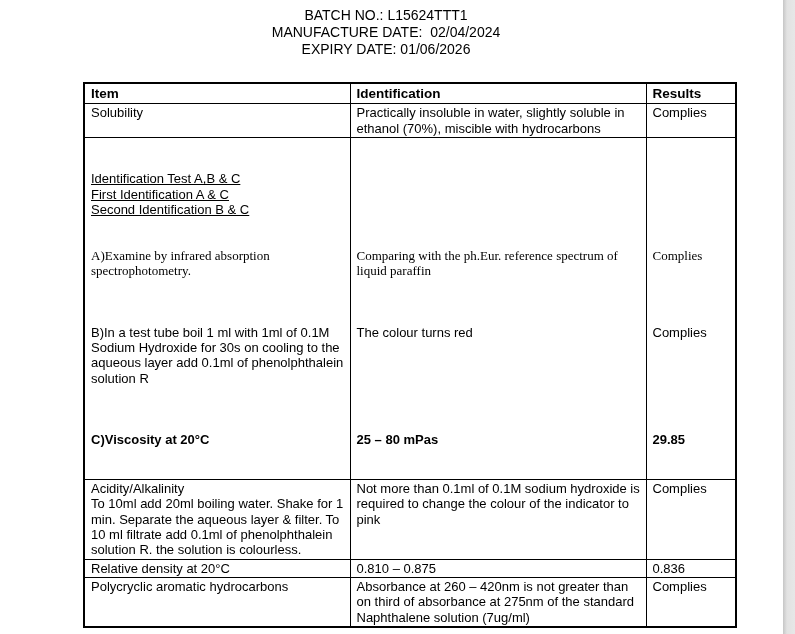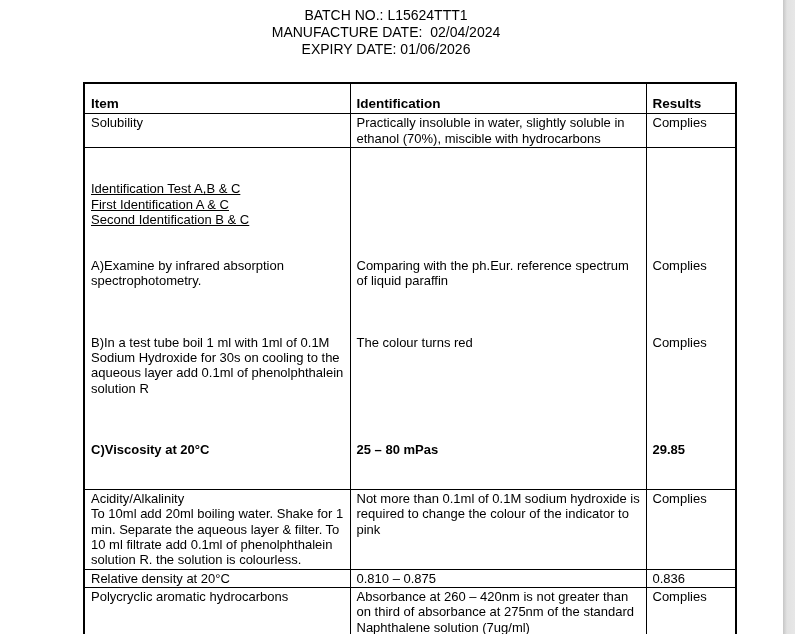--- a/index.html
+++ b/index.html
@@ -40,26 +40,26 @@
     border: 1.5px solid #000;
     vertical-align: top;
     text-align: left;
     padding: 1px 5px 1px 6px;
     white-space: pre-wrap;
     overflow: hidden;
   }
   .qc-table th {
     font-size: 13.5px;
     font-weight: bold;
-    padding-top: 12px;
+    padding-top: 2px;
     padding-bottom: 2px;
   }
   td.megacell { padding-top: 3px; padding-bottom: 1px; }
   .blk-intro { min-height: 46px; text-decoration: underline; }
-  .blk-a     { min-height: 46px; }
+  .blk-a     { min-height: 46px; font-family: Liberation Serif, serif; }
   .blk-b     { min-height: 77px; }
   .blk-c     { min-height: 15px; font-weight: bold; }
   .scroll-strip {
     position: absolute;
     top: 0; right: 0;
     width: 12px; height: 634px;
     background: linear-gradient(to right, #c6c6c6 0px, #e2e2e2 4px, #e7e7e7 100%);
   }
 </style>
 </head>

